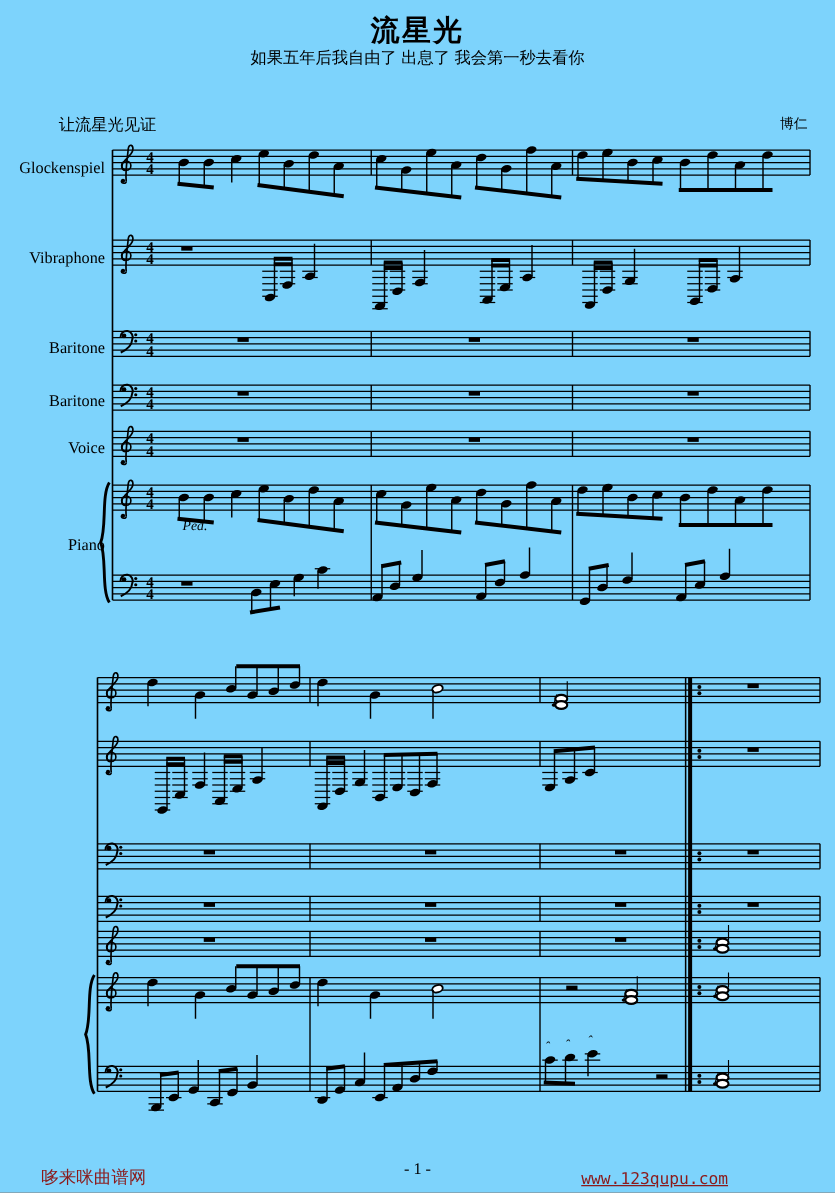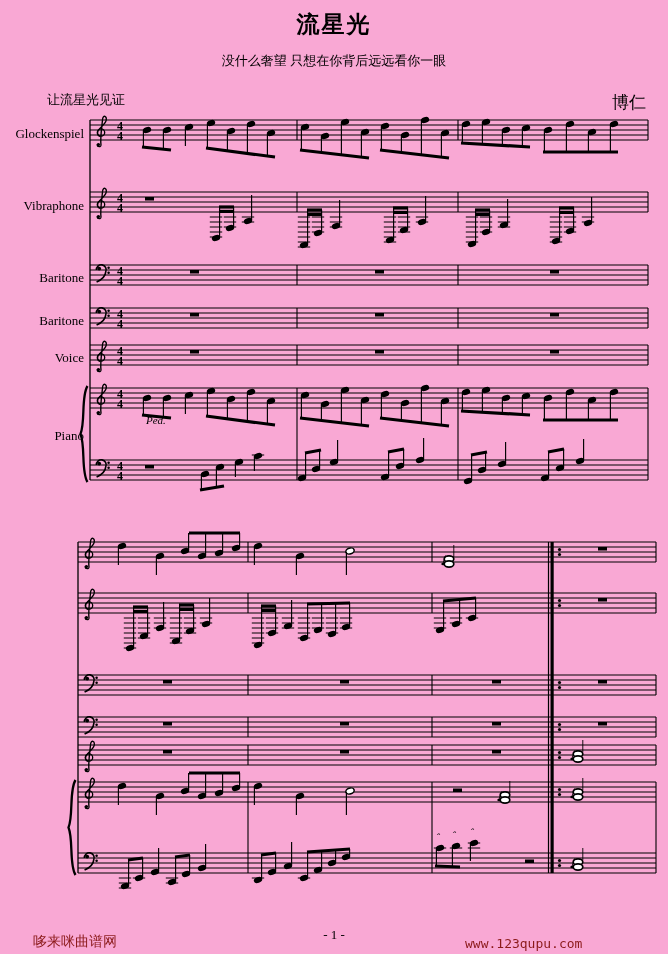--- a/index.html
+++ b/index.html
@@ -1,47 +1,47 @@
 <!DOCTYPE html>
 <html><head>
 <meta charset="utf-8">
 <style>
   html,body{margin:0;padding:0;background:#888;}
   .page{
     position:relative;width:668px;height:954px;margin:0 auto;
-    background:#f9a8d4;overflow:hidden;
+    background:#7dd3fc;overflow:hidden;
     font-family:"Liberation Serif", serif;color:#000;
   }
   .title{
     position:absolute;top:9px;left:0;width:668px;text-align:center;
     font-size:23px;font-weight:bold;letter-spacing:2px;
     font-family:"Liberation Serif", serif;
   }
   .subtitle{
     position:absolute;left:0;width:668px;text-align:center;
     font-size:13px;font-family:"Liberation Sans", sans-serif;
   }
   .sub1{top:37px;} .sub2{top:52px;} .sub3{top:67px;}
   .hdr-left{position:absolute;left:18px;top:91px;font-size:13px;font-family:"Liberation Sans", sans-serif;margin-left:29px;}
-  .hdr-right{position:absolute;right:22px;top:91px;font-size:17px;font-family:"Liberation Sans", sans-serif;}
+  .hdr-right{position:absolute;right:22px;top:91px;font-size:11px;font-family:"Liberation Sans", sans-serif;}
   .inst{
     position:absolute;right:584px;width:120px;text-align:right;
     font-size:13px;font-family:"Liberation Serif", serif;white-space:nowrap;
   }
   .score{position:absolute;left:0;top:0;}
   .foot-page{position:absolute;top:927px;left:0;width:668px;text-align:center;font-size:13px;}
   .foot-site-left{position:absolute;top:933px;left:33px;font-size:14px;color:#8b1a1a;font-family:"Liberation Sans", sans-serif;}
-  .foot-site-right{position:absolute;top:936px;left:465px;font-size:13px;color:#8b1a1a;font-family:"DejaVu Sans Mono", monospace;}
+  .foot-site-right{position:absolute;top:936px;left:465px;font-size:13px;color:#8b1a1a;font-family:"DejaVu Sans Mono", monospace;text-decoration:underline;}
 </style>
 </head>
 <body>
 
 <div class="page">
   <div class="title">流星光</div>
-  <div class="subtitle sub2">没什么奢望 只想在你背后远远看你一眼</div>
+  <div class="subtitle sub1">如果五年后我自由了 出息了 我会第一秒去看你</div>
   <div class="hdr-left">让流星光见证</div>
   <div class="hdr-right">博仁</div>
 
   <div class="inst" style="top:126px;">Glockenspiel</div>
   <div class="inst" style="top:198px;">Vibraphone</div>
   <div class="inst" style="top:270px;">Baritone</div>
   <div class="inst" style="top:313px;">Baritone</div>
   <div class="inst" style="top:350px;">Voice</div>
   <div class="inst" style="top:428px;">Piano</div>
 

